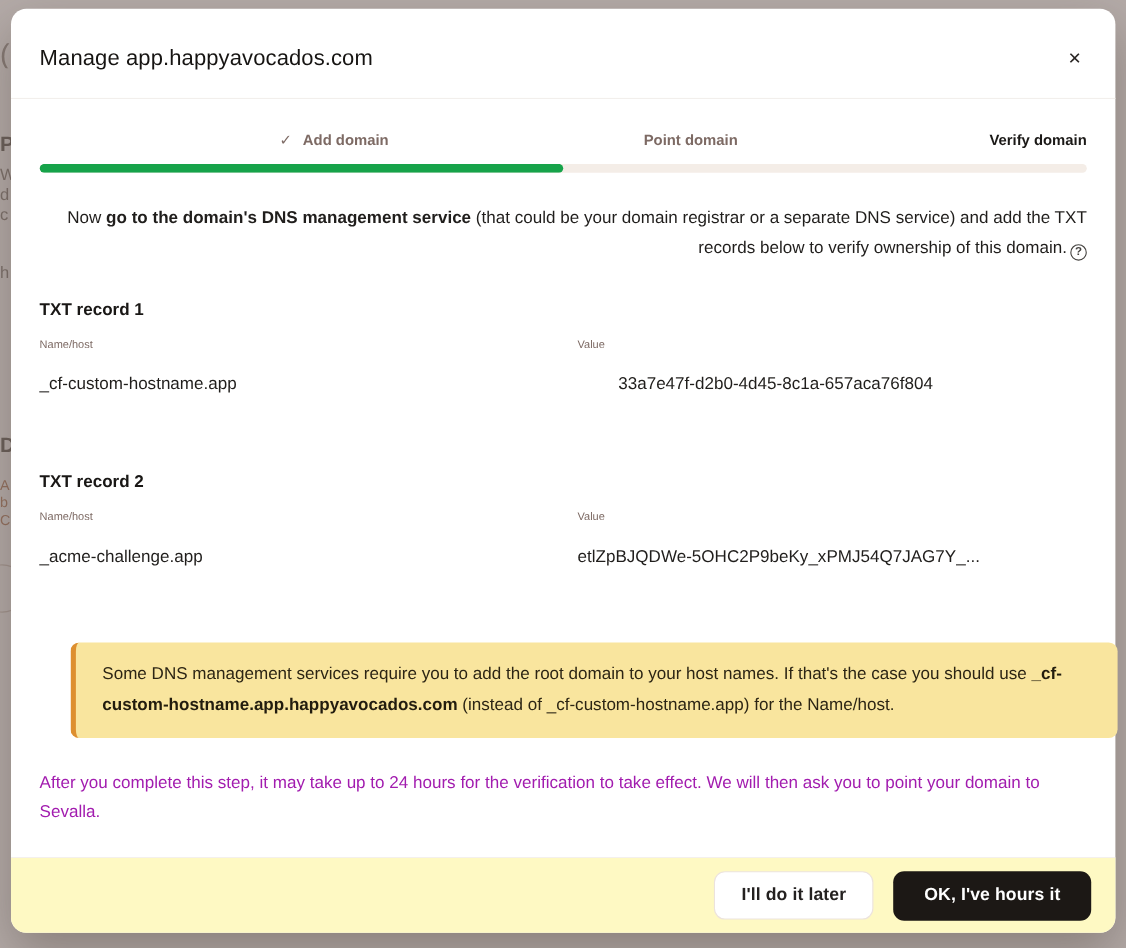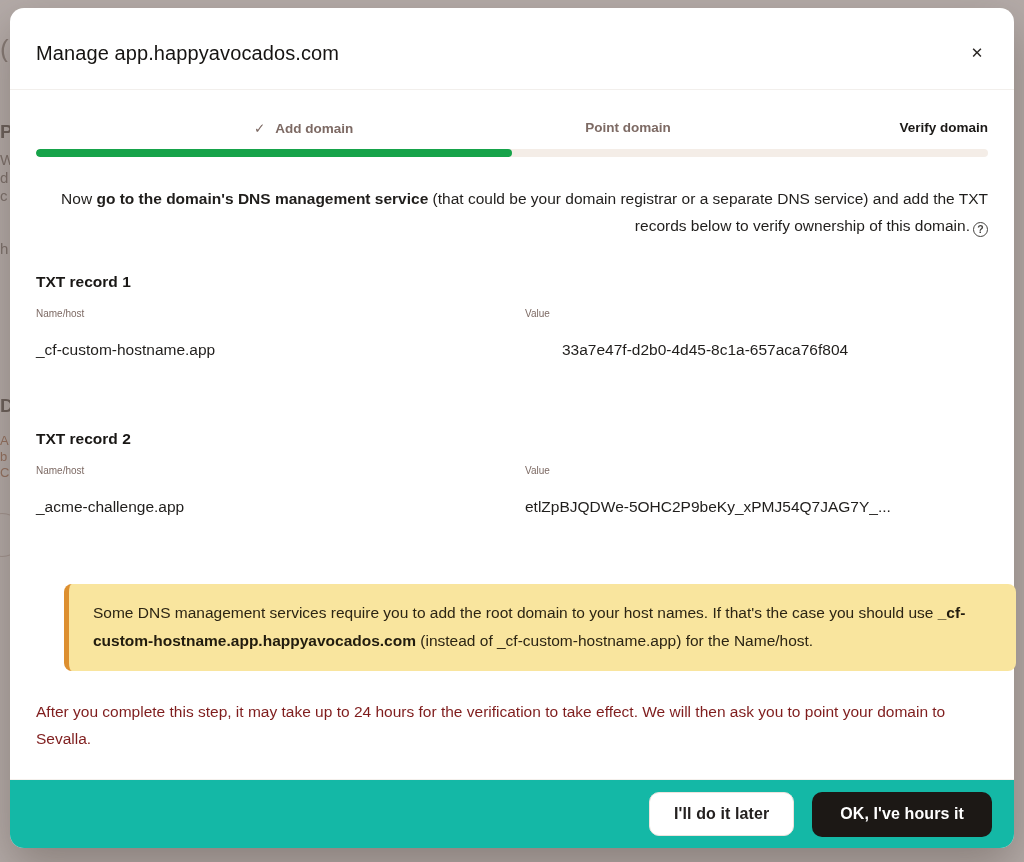--- a/index.html
+++ b/index.html
@@ -83,30 +83,30 @@
   .callout {
     position:absolute; left:26px; top:576px; width:952px;
     background:#f9e59e; border-left:5px solid #dd8f2f;
     border-radius:8px; padding:15px 22px 16px 24px;
     font-size:15.5px; line-height:28px; color:#2c2514;margin-left:28px;
   }
   .callout b { color:#221c0e; }
 
   .after-note {
     position:absolute; left:26px; top:690px; width:952px;
-    font-size:15.5px; line-height:27px; color:#7f1d1d;
+    font-size:15.5px; line-height:27px; color:#a21caf;
   }
 
   
   .footer {
     position:absolute; left:0; right:0; bottom:0; height:69px;
     border-top:1px solid #f4f0ec;
     border-radius:0 0 14px 14px;
     display:flex; align-items:center; justify-content:flex-end;
-    gap:18px; padding-right:22px; background:#14b8a6;padding-left:20px;
+    gap:18px; padding-right:22px; background:#fef9c3;padding-left:20px;
   }
   .btn {
     height:44px; border-radius:10px; font-family:inherit;
     font-size:16px; font-weight:bold; cursor:pointer;
     display:inline-flex; align-items:center; justify-content:center;
     padding:0 24px; letter-spacing:.1px;
   }
   .btn.secondary {
     background:#ffffff; color:#242120; border:1px solid #ece3dd;
   }

